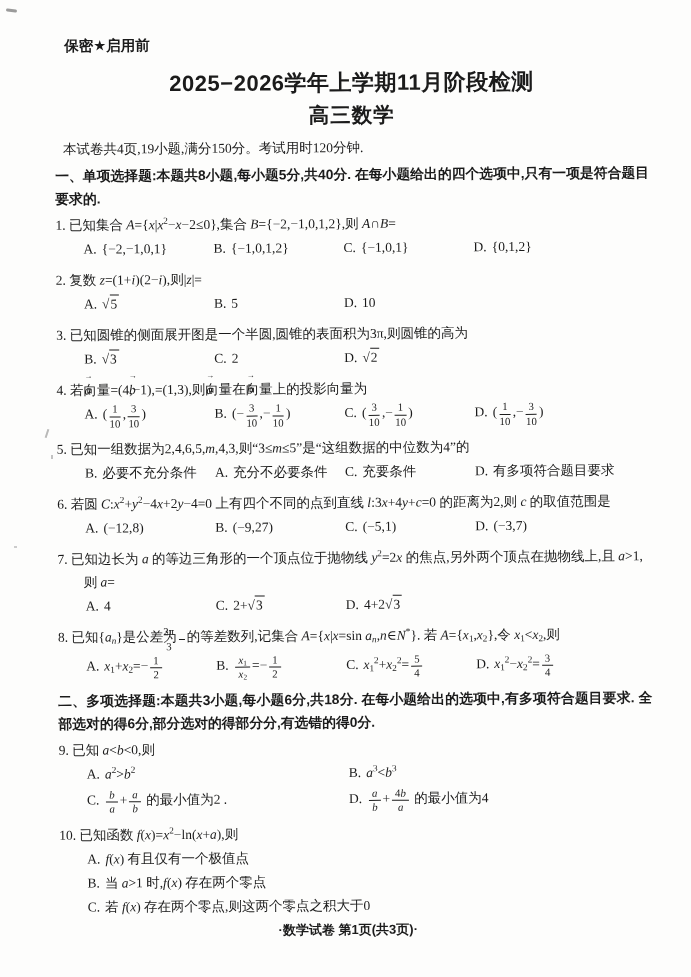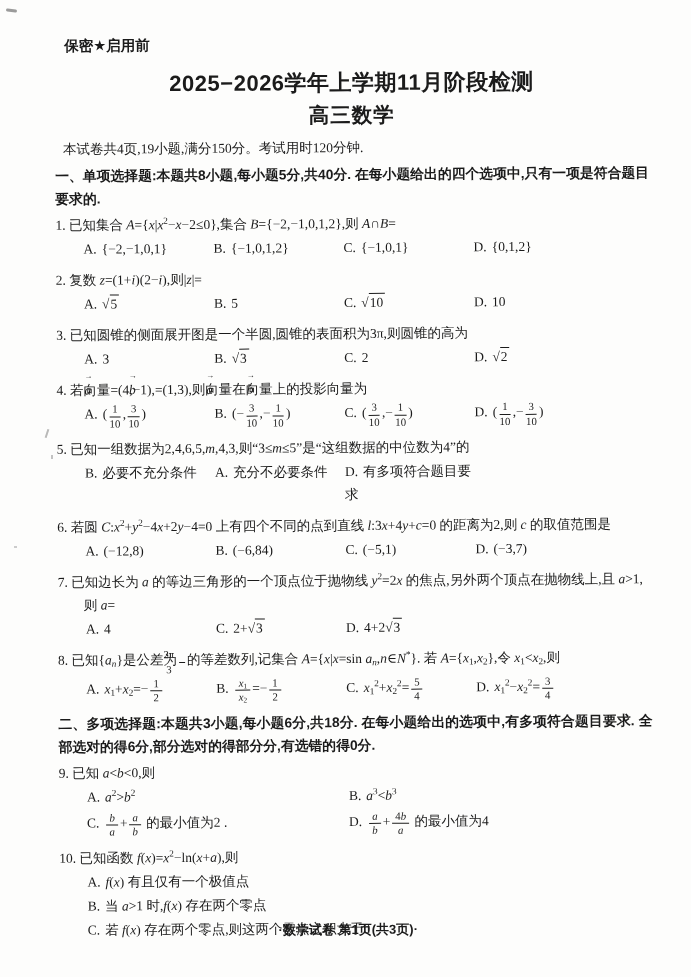--- a/index.html
+++ b/index.html
@@ -94,55 +94,54 @@
               <div class="opt"><span class="olabel">B.</span><span class="otext">{−1,0,1,2}</span></div>
               <div class="opt"><span class="olabel">C.</span><span class="otext">{−1,0,1}</span></div>
               <div class="opt"><span class="olabel">D.</span><span class="otext">{0,1,2}</span></div>
             </div>
           </div>
           <div class="question">
             <p class="stem"><span class="qnum">2.</span> 复数 <i>z</i>=(1+<i>i</i>)(2−<i>i</i>),则|<i>z</i>|=</p>
             <div class="opts cols4">
               <div class="opt"><span class="olabel">A.</span><span class="otext"><span class="sqrt">√<span class="rad">5</span></span></span></div>
               <div class="opt"><span class="olabel">B.</span><span class="otext">5</span></div>
-              <div class="opt"><span class="olabel">C.</span><span class="otext"><span class="sqrt">√<span class="rad">10</span></span></span></div>
               <div class="opt"><span class="olabel">D.</span><span class="otext">10</span></div>
             </div>
           </div>
           <div class="question">
             <p class="stem"><span class="qnum">3.</span> 已知圆锥的侧面展开图是一个半圆,圆锥的表面积为3π,则圆锥的高为</p>
             <div class="opts cols4">
-              <div class="opt"><span class="olabel">A.</span><span class="otext">3</span></div>
               <div class="opt"><span class="olabel">B.</span><span class="otext"><span class="sqrt">√<span class="rad">3</span></span></span></div>
               <div class="opt"><span class="olabel">C.</span><span class="otext">2</span></div>
               <div class="opt"><span class="olabel">D.</span><span class="otext"><span class="sqrt">√<span class="rad">2</span></span></span></div>
             </div>
           </div>
           <div class="question">
             <p class="stem"><span class="qnum">4.</span> 若向量<span class="vec"><i>a</i></span>=(4,−1),<span class="vec"><i>b</i></span>=(1,3),则向量<span class="vec"><i>a</i></span>在向量<span class="vec"><i>b</i></span>上的投影向量为</p>
             <div class="opts cols4">
               <div class="opt"><span class="olabel">A.</span><span class="otext">(<span class="frac"><span class="num">1</span><span class="den">10</span></span>,<span class="frac"><span class="num">3</span><span class="den">10</span></span>)</span></div>
               <div class="opt"><span class="olabel">B.</span><span class="otext">(−<span class="frac"><span class="num">3</span><span class="den">10</span></span>,−<span class="frac"><span class="num">1</span><span class="den">10</span></span>)</span></div>
               <div class="opt"><span class="olabel">C.</span><span class="otext">(<span class="frac"><span class="num">3</span><span class="den">10</span></span>,−<span class="frac"><span class="num">1</span><span class="den">10</span></span>)</span></div>
               <div class="opt"><span class="olabel">D.</span><span class="otext">(<span class="frac"><span class="num">1</span><span class="den">10</span></span>,−<span class="frac"><span class="num">3</span><span class="den">10</span></span>)</span></div>
             </div>
           </div>
           <div class="question">
             <p class="stem"><span class="qnum">5.</span> 已知一组数据为2,4,6,5,<i>m</i>,4,3,则“3≤<i>m</i>≤5”是“这组数据的中位数为4”的</p>
             <div class="opts cols4">
               <div class="opt"><span class="olabel">B.</span><span class="otext">必要不充分条件</span></div>
               <div class="opt"><span class="olabel">A.</span><span class="otext">充分不必要条件</span></div>
+              <div class="opt"><span class="olabel">C.</span><span class="otext">充要条件</span></div>
               <div class="opt"><span class="olabel">D.</span><span class="otext">有多项符合题目要求</span></div>
             </div>
           </div>
           <div class="question">
             <p class="stem"><span class="qnum">6.</span> 若圆 <i>C</i>:<i>x</i><sup>2</sup>+<i>y</i><sup>2</sup>−4<i>x</i>+2<i>y</i>−4=0 上有四个不同的点到直线 <i>l</i>:3<i>x</i>+4<i>y</i>+<i>c</i>=0 的距离为2,则 <i>c</i> 的取值范围是</p>
             <div class="opts cols4">
               <div class="opt"><span class="olabel">A.</span><span class="otext">(−12,8)</span></div>
-              <div class="opt"><span class="olabel">B.</span><span class="otext">(−6,84)</span></div>
+              <div class="opt"><span class="olabel">B.</span><span class="otext">(−9,27)</span></div>
               <div class="opt"><span class="olabel">C.</span><span class="otext">(−5,1)</span></div>
               <div class="opt"><span class="olabel">D.</span><span class="otext">(−3,7)</span></div>
             </div>
           </div>
           <div class="question">
             <p class="stem"><span class="qnum">7.</span> 已知边长为 <i>a</i> 的等边三角形的一个顶点位于抛物线 <i>y</i><sup>2</sup>=2<i>x</i> 的焦点,另外两个顶点在抛物线上,且 <i>a</i>&gt;1,则 <i>a</i>=</p>
             <div class="opts cols4">
               <div class="opt"><span class="olabel">A.</span><span class="otext">4</span></div>
               <div class="opt"><span class="olabel">C.</span><span class="otext">2+<span class="sqrt">√<span class="rad">3</span></span></span></div>
               <div class="opt"><span class="olabel">D.</span><span class="otext">4+2<span class="sqrt">√<span class="rad">3</span></span></span></div>

